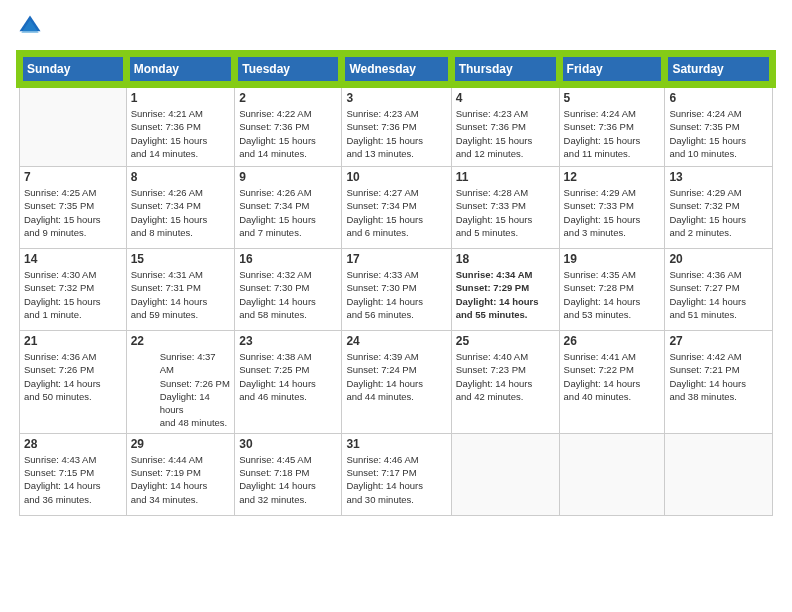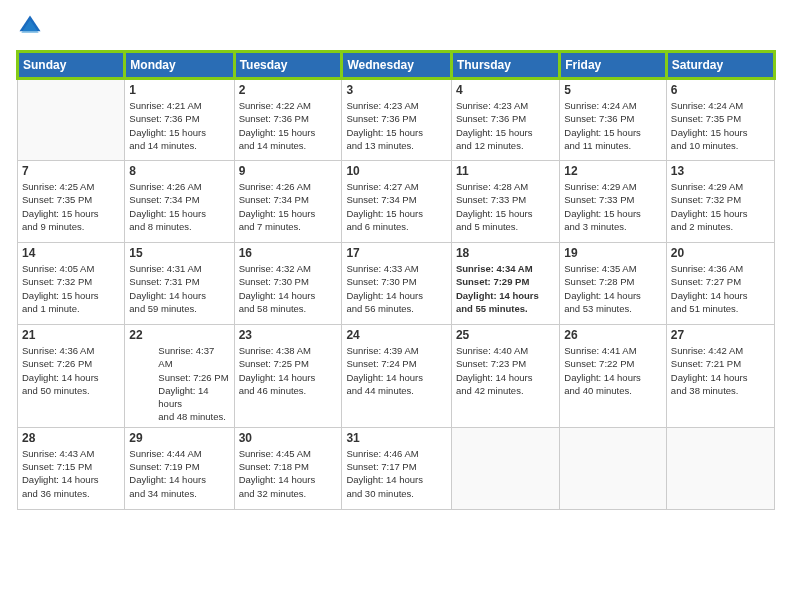--- a/index.html
+++ b/index.html
@@ -55,21 +55,21 @@
       border-collapse: collapse;
       font-size: 10.5px;
     }
     thead tr th {
       background: #2a6db5;
       color: #fff;
       padding: 5px 4px;
       text-align: left;
       font-size: 12px;
       font-weight: bold;
-      border: 3px solid #84cc16;
+      border: 7px solid #84cc16;
     }
     tbody tr td {
       border: 1px solid #ccc;
       vertical-align: top;
       padding: 3px 4px;
       height: 82px;
       width: 113px;
     }
     tbody tr td.empty {
       background: #f9f9f9;
@@ -213,21 +213,21 @@
             <span class="day-num">13</span>
             <div class="cell-text" style="white-space: pre-line;">Sunrise: 4:29 AM
 Sunset: 7:32 PM
 Daylight: 15 hours
 and 2 minutes.</div>
           </td>
         </tr>
         <tr>
           <td>
             <span class="day-num">14</span>
-            <div class="cell-text" style="white-space: pre-line;">Sunrise: 4:05 AM
+            <div class="cell-text" style="white-space: pre-line;">Sunrise: 4:30 AM
 Sunset: 7:32 PM
 Daylight: 15 hours
 and 1 minute.</div>
           </td>
           <td>
             <span class="day-num">15</span>
             <div class="cell-text" style="white-space: pre-line;">Sunrise: 4:31 AM
 Sunset: 7:31 PM
 Daylight: 14 hours
 and 59 minutes.</div>

